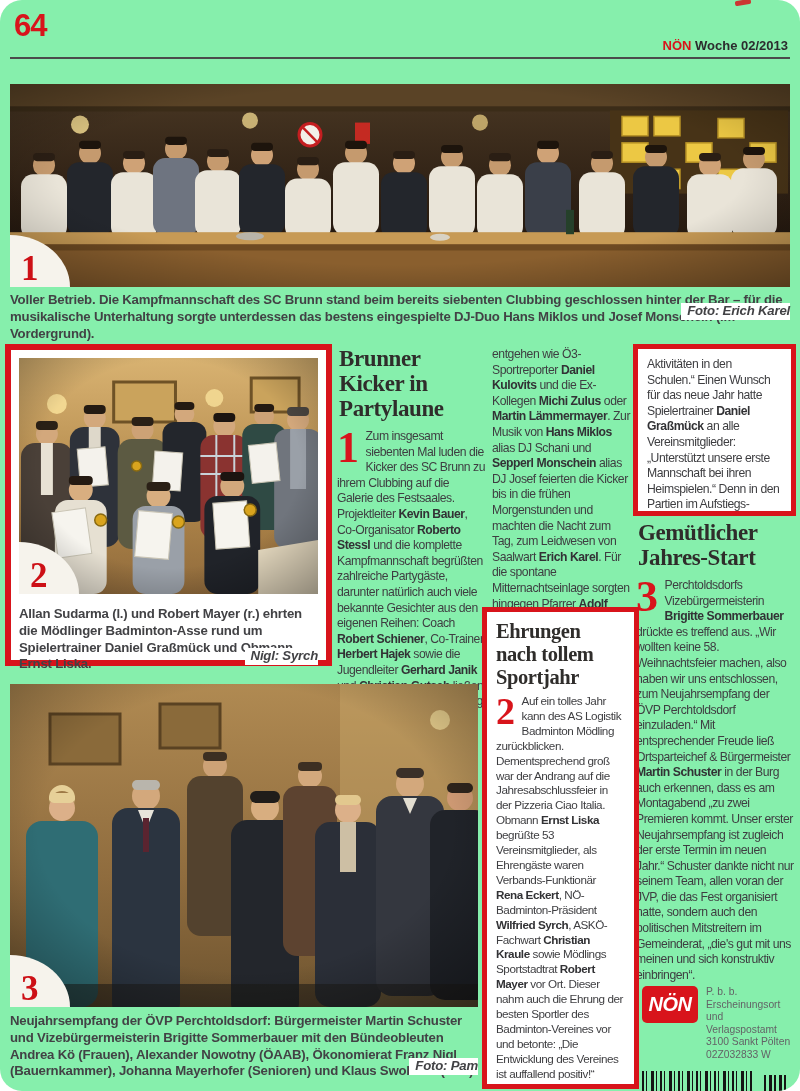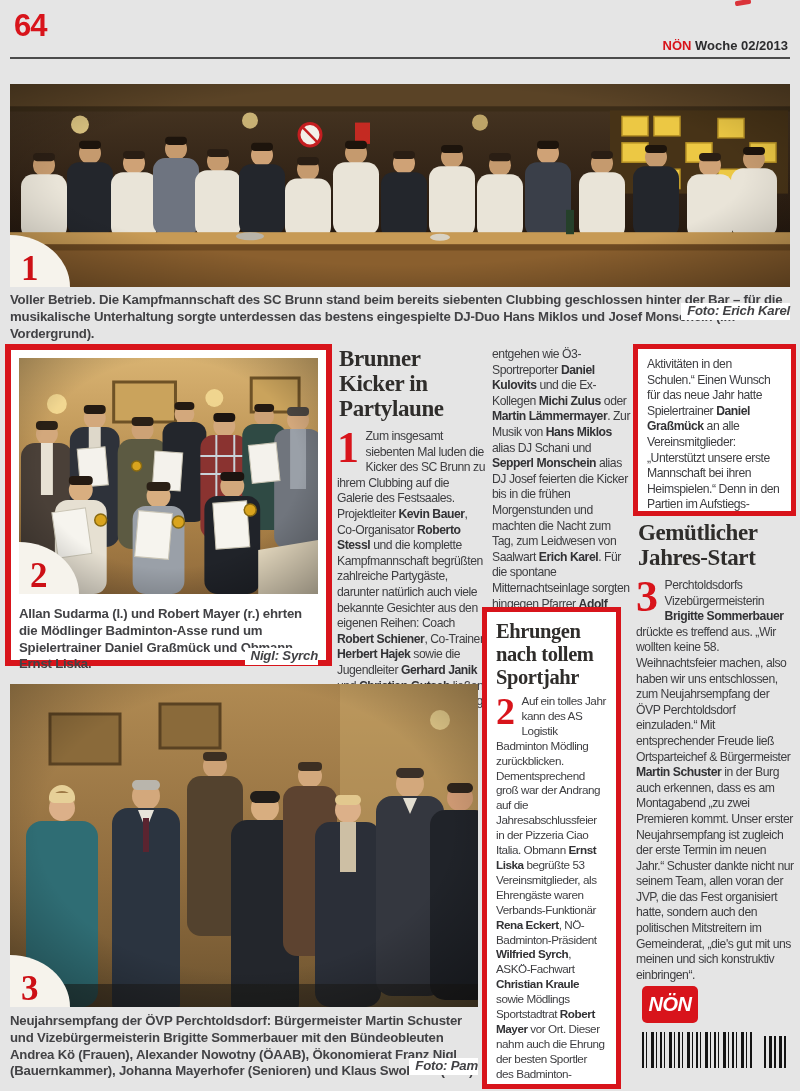--- a/index.html
+++ b/index.html
@@ -1,18 +1,18 @@
 <!DOCTYPE html>
 <html><head>
 <meta charset="utf-8">
 <style>
   :root{ --red:#d8141b; --ink:#3e3e41; }
   html,body{ margin:0; padding:0; background:#ffffff; }
-  .page{ position:relative; width:800px; height:1091px; background:#e5e5e5; overflow:hidden;
-         font-family:"Liberation Sans", sans-serif; }
+  .page{ position:relative; width:800px; height:1091px; background:#86efac; overflow:hidden;
+         font-family:"Liberation Sans", sans-serif;border-radius:22px; }
 
   
   .pagenum{ position:absolute; left:14px; top:8px; font-size:31px; font-weight:700; color:var(--red); letter-spacing:-1px; }
   .masthead{ position:absolute; left:0; right:0; top:1px; text-align:center; font-size:47px; font-weight:700;
              color:var(--red); letter-spacing:-1.5px; }
   .issue{ position:absolute; right:12px; top:38px; font-size:13px; font-weight:700; color:#2c2c2e; }
   .issue .brand{ color:var(--red); }
   .head-rule{ position:absolute; left:10px; top:57px; width:780px; height:2px; background:#4b4b4b; }
   .print-mark{ position:absolute; left:735px; top:0; width:16px; height:5px; background:var(--red); transform:rotate(-10deg); opacity:.85; border-radius:2px; }
 
@@ -324,21 +324,21 @@
   </div>
 
   <div class="abs" style="left:636px; top:518px; width:159px;">
     <h2 class="article-title">Gemütlicher Jahres-Start</h2>
     <div class="body" style="margin-top:8px;">
       <span class="dropcap">3</span>
       <span>Perchtoldsdorfs Vizebürgermeisterin <b>Brigitte Sommerbauer</b> drückte es treffend aus. „Wir wollten keine 58. Weihnachtsfeier machen, also haben wir uns entschlossen, zum Neujahrsempfang der ÖVP Perchtoldsdorf einzuladen.“ Mit entsprechender Freude ließ Ortsparteichef &amp; Bürgermeister <b>Martin Schuster</b> in der Burg auch erkennen, dass es am Montagabend „zu zwei Premieren kommt. Unser erster Neujahrsempfang ist zugleich der erste Termin im neuen Jahr.“ Schuster dankte nicht nur seinem Team, allen voran der JVP, die das Fest organisiert hatte, sondern auch den politischen Mitstreitern im Gemeinderat, „die's gut mit uns meinen und sich konstruktiv einbringen“.</span>
     </div>
   </div>
 
-  <div class="redbox sidebox" style="left:482px; top:607px; width:139px; height:482px; overflow:hidden;">
+  <div class="redbox sidebox" style="left:482px; top:607px; width:157px; height:482px; overflow:hidden;">
     <h2 class="ehr-title">Ehrungen nach tollem Sportjahr</h2>
     <div class="body ehr-body">
       <span class="dropcap" style="font-size:38px; line-height:28px;">2</span>
       <span>Auf ein tolles Jahr kann des AS Logistik Badminton Mödling zurückblicken. Dementsprechend groß war der Andrang auf die Jahresabschlussfeier in der Pizzeria Ciao Italia. Obmann <b>Ernst Liska</b> begrüßte 53 Vereinsmitglieder, als Ehrengäste waren Verbands-Funktionär <b>Rena Eckert</b>, NÖ-Badminton-Präsident <b>Wilfried Syrch</b>, ASKÖ-Fachwart <b>Christian Kraule</b> sowie Mödlings Sportstadtrat <b>Robert Mayer</b> vor Ort. Dieser nahm auch die Ehrung der besten Sportler des Badminton-Vereines vor und betonte: „Die Entwicklung des Vereines ist auffallend positiv!“ Großer Dank ging auch an Hauptsponsor , dieser gab die Komplimente gerne zurück: „Ich bin beeindruckt von den Erfolgen, angefangen von den</span>
     </div>
   </div>
 
   <div class="photo abs" style="left:10px; top:684px; width:468px; height:323px;">
     <svg viewBox="0 0 468 323" preserveAspectRatio="none">
       <defs>
@@ -409,20 +409,26 @@
   </div>
 
   <div class="caption abs" style="left:10px; top:1013px; width:468px; height:70px;">
     <span>Neujahrsempfang der ÖVP Perchtoldsdorf: Bürgermeister Martin Schuster und Vizebürgermeisterin Brigitte Sommerbauer mit den Bündeobleuten Andrea Kö (Frauen), Alexander Nowotny (ÖAAB), Ökonomierat Franz Nigl (Bauernkammer), Johanna Mayerhofer (Senioren) und Klaus Swoboda (JVP).</span>
     <span class="credit">Foto: Pam</span>
   </div>
 
   <div class="imprint">
     <div class="imprint-row">
       <div class="noen-logo">NÖN</div>
+      <div class="imprint-lines">
+        <div>P. b. b. Erscheinungsort</div>
+        <div>und Verlagspostamt</div>
+        <div>3100 Sankt Pölten</div>
+        <div>02Z032833 W</div>
+      </div>
     </div>
     <div class="barcode">
       <div class="bars-row">
         <div class="bars-main"></div>
         <div class="bars-addon"></div>
       </div>
 
     </div>
   </div>
 

